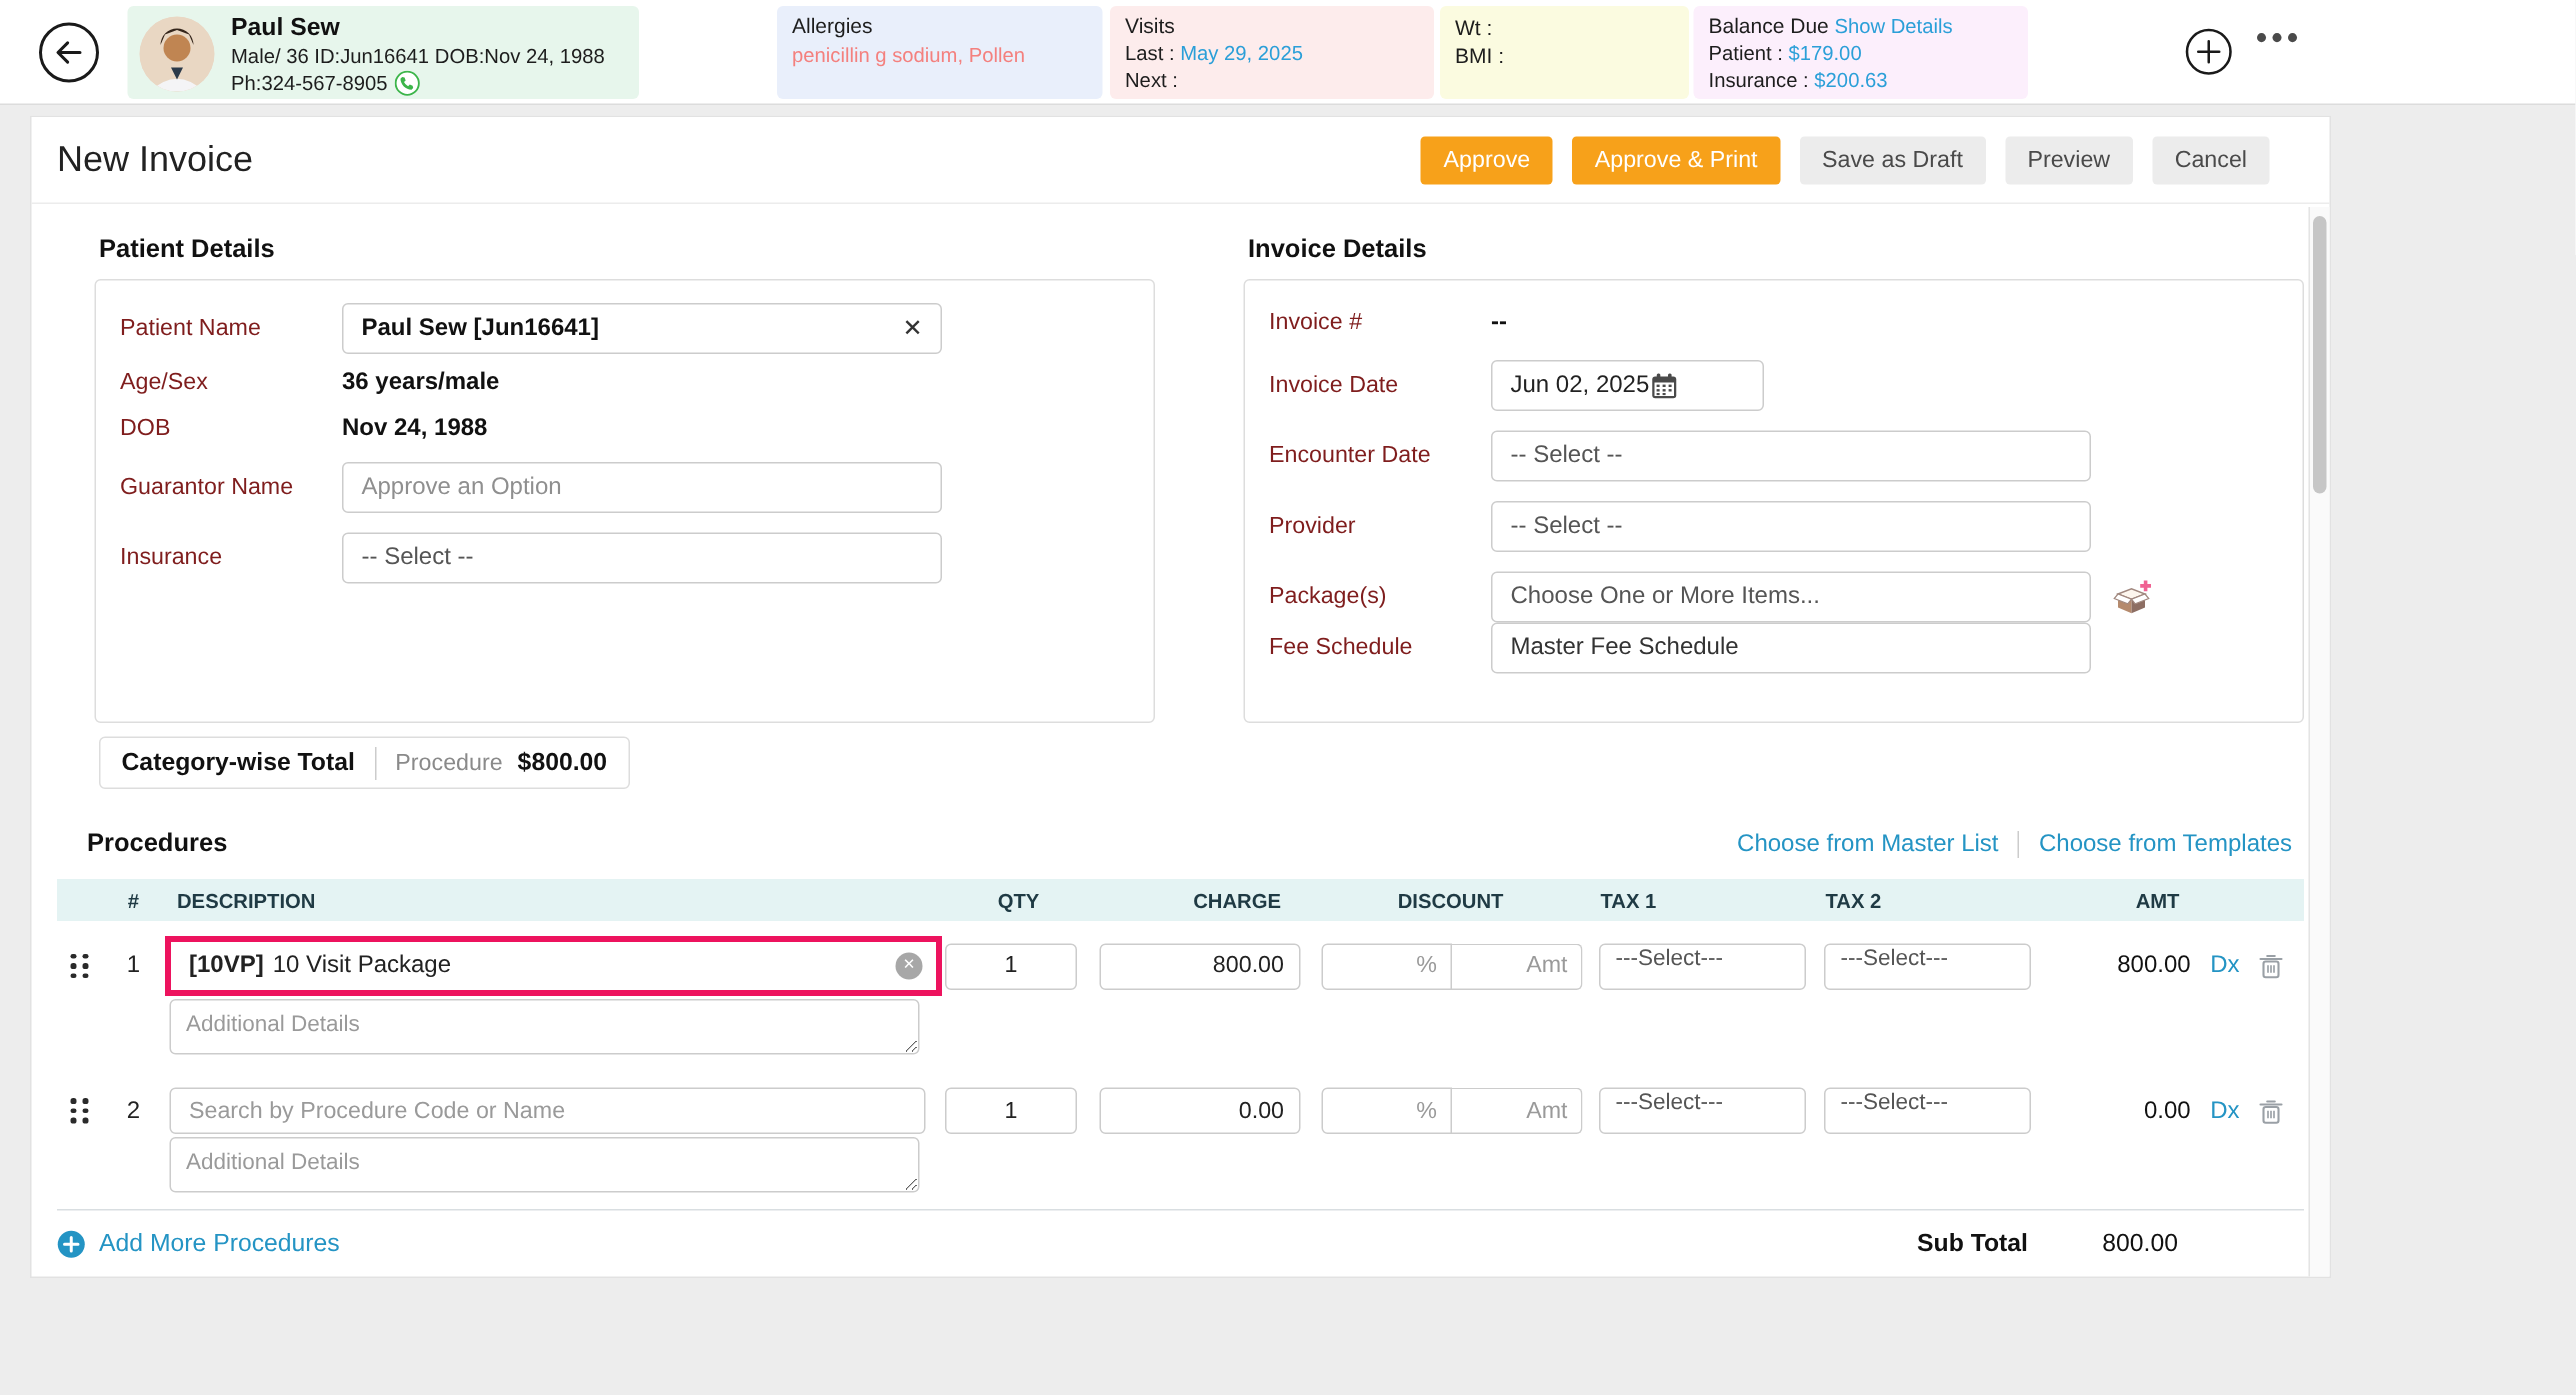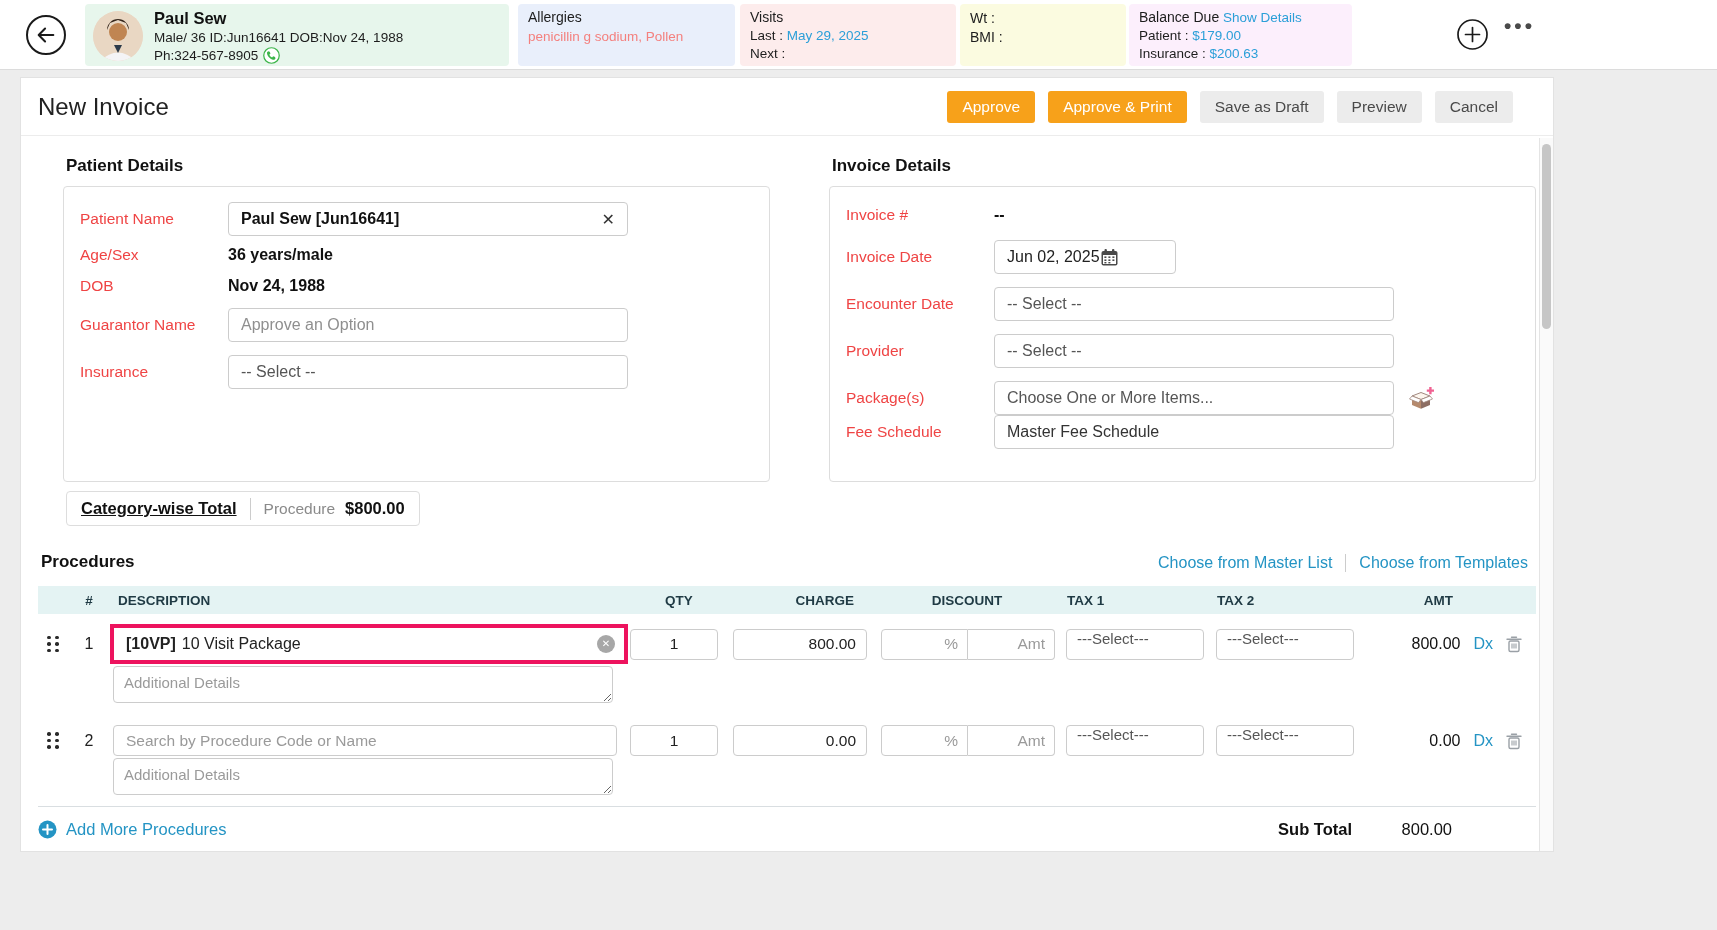--- a/index.html
+++ b/index.html
@@ -6,21 +6,21 @@
   html,body { margin:0; padding:0; }
   body {
     width:1717px; height:930px; position:relative; overflow:hidden;
     background:#ededed; font-family:"Liberation Sans", sans-serif; color:#222;
   }
   
   .topbar { position:absolute; top:0; left:0; width:1717px; height:70px; background:#fff; border-bottom:1px solid #dcdcdc; z-index:5; }
   .backbtn { position:absolute; left:26px; top:15px; width:40px; height:40px; border-radius:50%;
     border:2px solid #1a1a1a; background:#fff; display:flex; align-items:center; justify-content:center; cursor:pointer; padding:0; }
   .hcard { position:absolute; top:4px; height:62px; border-radius:4px; padding:5px 10px; font-size:13.5px; color:#222; overflow:hidden; }
-  .hc-green { left:85px; width:424px; background:#e7f6ec; padding:4px 8px; display:flex; gap:11px; }
+  .hc-green { left:85px; width:341px; background:#e7f6ec; padding:4px 8px; display:flex; gap:11px; }
   .avatar { width:50px; height:50px; border-radius:50%; overflow:hidden; background:#ead9c8; flex-shrink:0; margin-top:3px; }
   .pname { font-size:16.5px; font-weight:700; color:#111; line-height:20px; }
   .pline { font-size:13.5px; margin-top:2px; color:#1d1d1d; display:flex; align-items:center; gap:5px; }
   .hc-blue { left:518px; width:217px; background:#e9effb; }
   .hc-pink { left:740px; width:216px; background:#fdecec; }
   .hc-yellow { left:960px; width:166px; background:#fbfbe0; }
   .hc-purple { left:1129px; width:223px; background:#fceffc; }
   .hlabel { font-size:14px; color:#1d1d1d; }
   .hred { color:#f4807e; margin-top:4px; font-size:13.5px; }
   .hline { margin-top:3px; font-size:13.5px; color:#1d1d1d; }
@@ -35,43 +35,43 @@
   .toolbar h1 { margin:0; font-size:24px; font-weight:500; color:#222; }
   .actions { display:flex; gap:13px; }
   .btn { height:32px; padding:0 15px; border:none; border-radius:3px; font-size:15.5px; cursor:pointer; font-family:inherit; }
   .btn-orange { background:#f7a11a; color:#fff; }
   .btn-gray { background:#ececec; color:#4a4a4a; }
   .cols { display:flex; padding:0 17px; gap:34px; }
   .col { width:743px;padding-left:25px; }
   .sechead { font-size:17px; font-weight:700; color:#111; margin:20px 0 10px 3px; }
   .box { border:1px solid #ddd; border-radius:4px; padding:15px 16px; height:296px; }
   .frow { display:flex; align-items:center; margin-bottom:13px; }
-  .flabel { width:148px; font-size:15.5px; color:#ef4444; flex-shrink:0; }
+  .flabel { width:148px; font-size:15.5px; color:#7f1d1d; flex-shrink:0; }
   .fvalue { font-weight:700; font-size:16px; color:#111; }
   .addr-row { align-items:flex-start; }
   .addr-row .flabel { padding-top:3px; }
   .addr-lines div { line-height:28px; }
   .input-like { border:1px solid #ccc; border-radius:4px; height:34px; display:flex; align-items:center;
     padding:0 12px; font-size:16px; color:#555; background:#fff; position:relative; width:400px; cursor:pointer; }
   .input-like.bold { font-weight:700; color:#111; cursor:text; }
   .ph { color:#8f8f8f; }
   .clear-x { position:absolute; right:12px; font-size:16px; color:#333; cursor:pointer; font-weight:400; }
   .datefield { width:182px; }
   .datefield svg { margin-left:auto; }
   .pkgrow { display:flex; align-items:center; }
   .pkg-icon { margin-left:14px; cursor:pointer; display:flex; }
   .cat-total { display:inline-flex; align-items:center; height:35px; border:1px solid #ddd; border-radius:4px;
     margin:9px 0 0 3px; padding:0 14px; }
-  .ct-label { font-weight:700; font-size:16.5px; color:#111;text-decoration:underline; }
+  .ct-label { font-weight:700; font-size:16.5px; color:#111; }
   .ct-sep { width:1px; height:22px; background:#ccc; margin:0 13px; }
   .ct-cat { color:#8a8a8a; font-size:15.5px; margin-right:10px; }
   .ct-amt { font-weight:700; font-size:16.5px; color:#111; }
   
   .proc-head { display:flex; justify-content:space-between; align-items:flex-end; padding:0 25px 0 17px; margin-top:26px; }
-  .proc-head .sechead { margin:0 0 0 3px; }
+  .proc-head .sechead { margin:0 0 0 20px; }
   .plinks { display:flex; align-items:center; gap:13px; font-size:16px; }
   .plinks a { color:#2494c4; cursor:pointer; text-decoration:none; }
   .vsep { width:1px; height:18px; background:#ccc; }
   .ptable { margin:14px 17px 0; }
   .grid { display:grid; grid-template-columns:30px 42px 518px 102px 144px 186px 150px 151px auto; align-items:center; }
   .thead { height:28px; background:#e4f3f3; font-size:13.5px; font-weight:700; color:#1f3a44; }
   .h-num { text-align:center; }
   .h-desc { padding-left:8px; }
   .h-qty { text-align:center; }
   .h-charge { text-align:right; padding-right:20px; }

